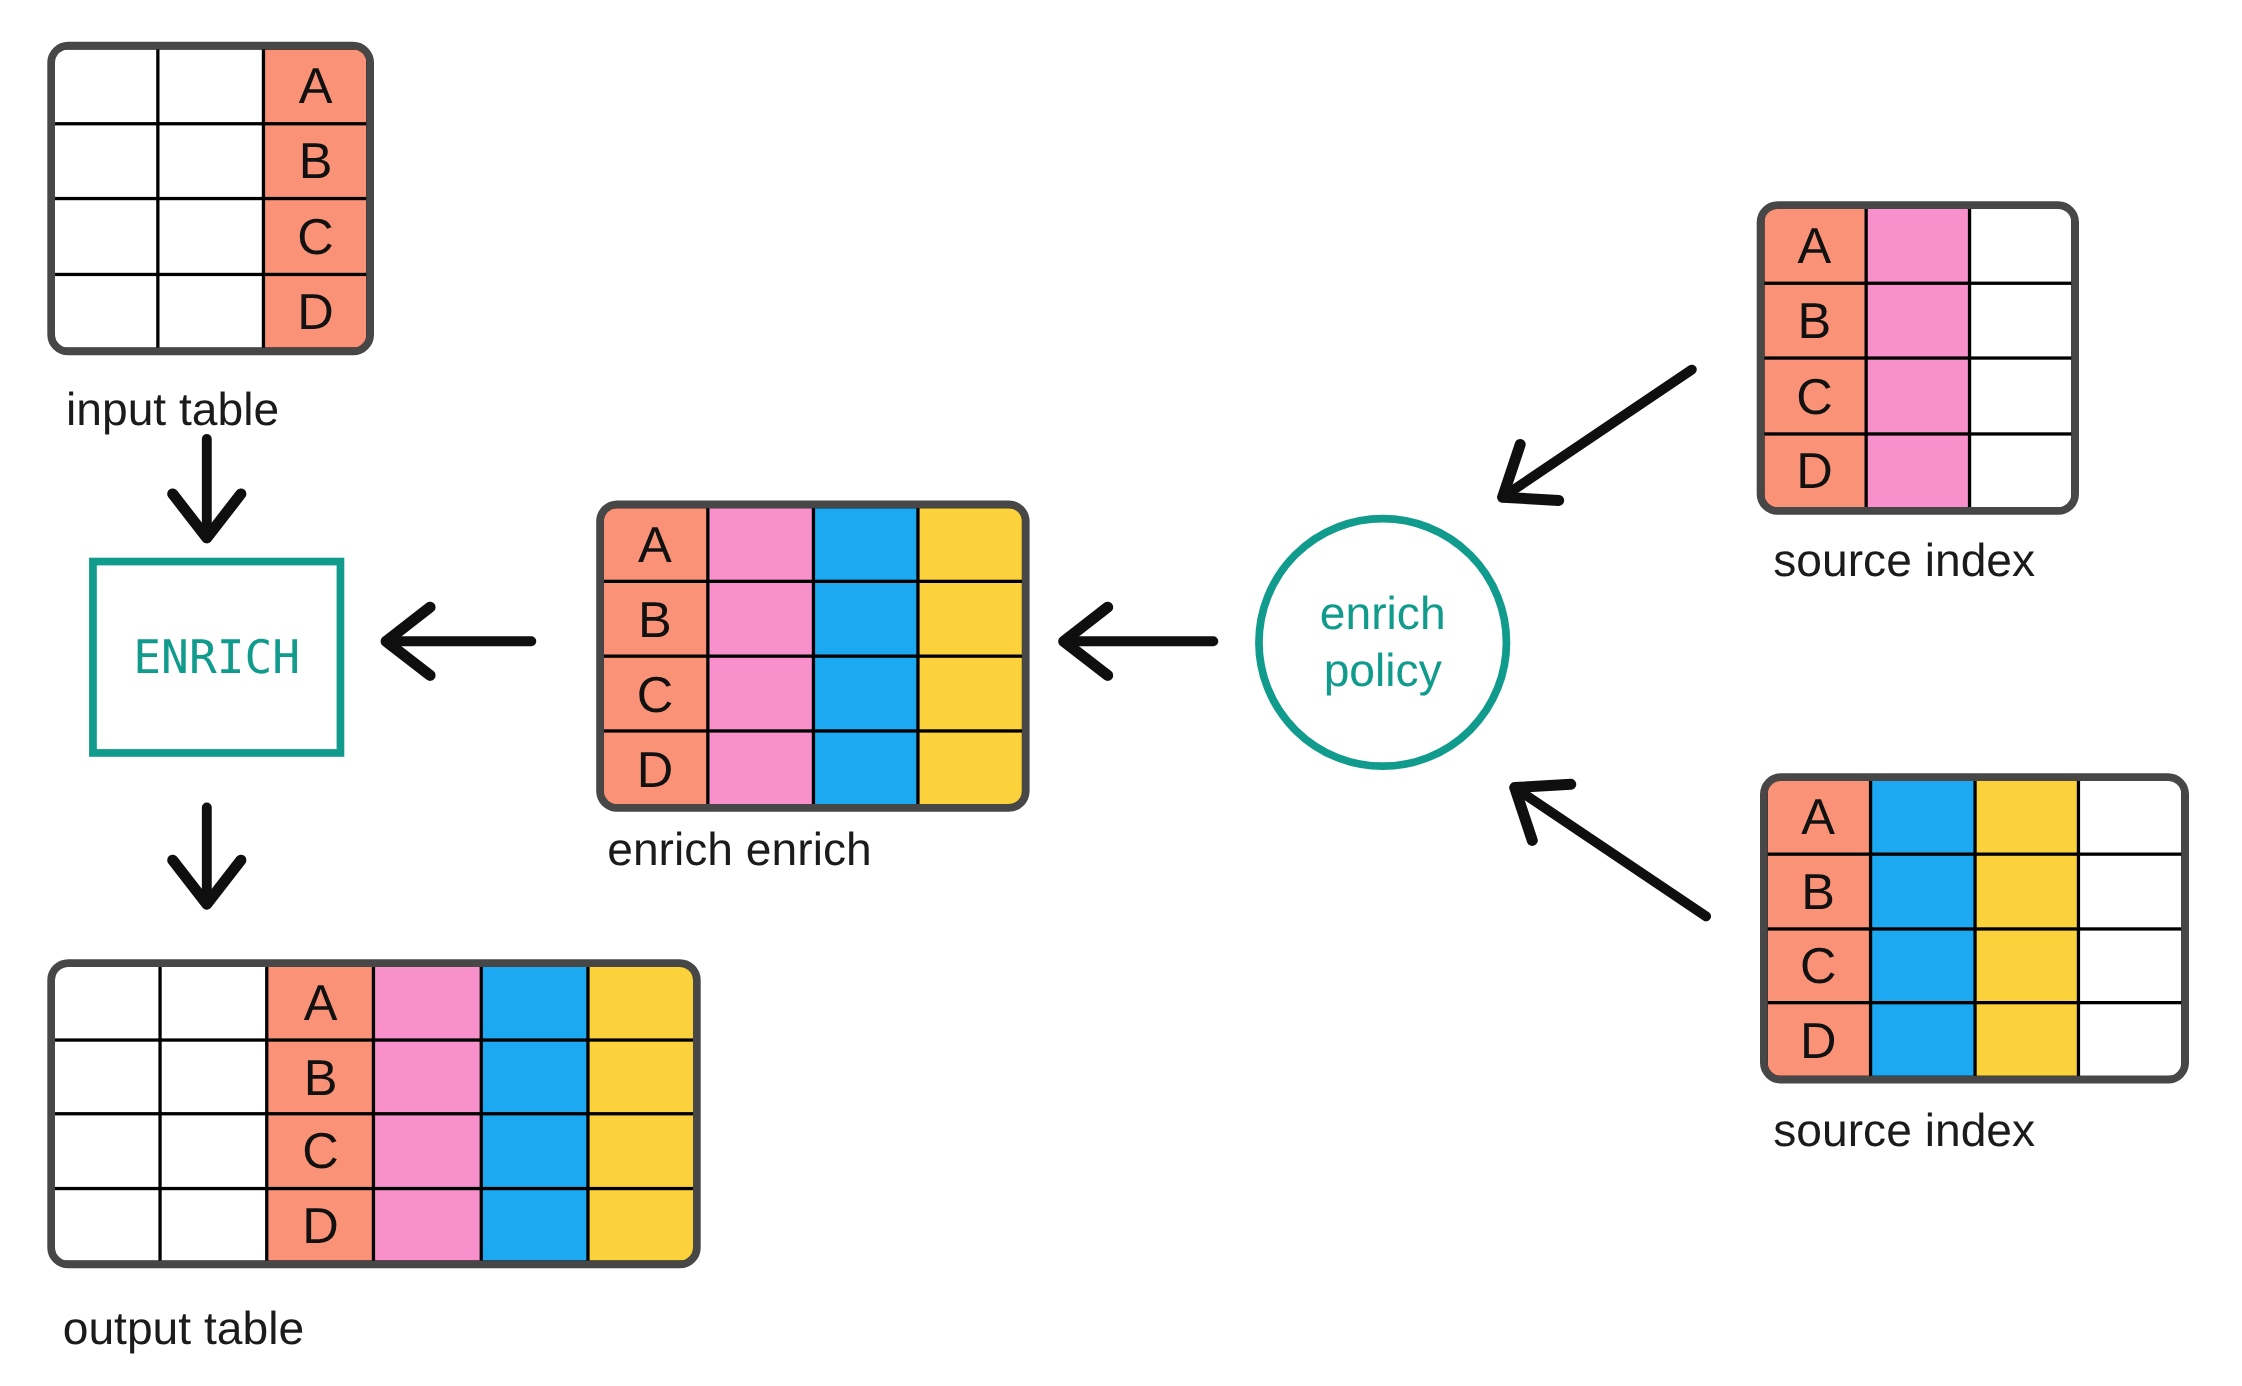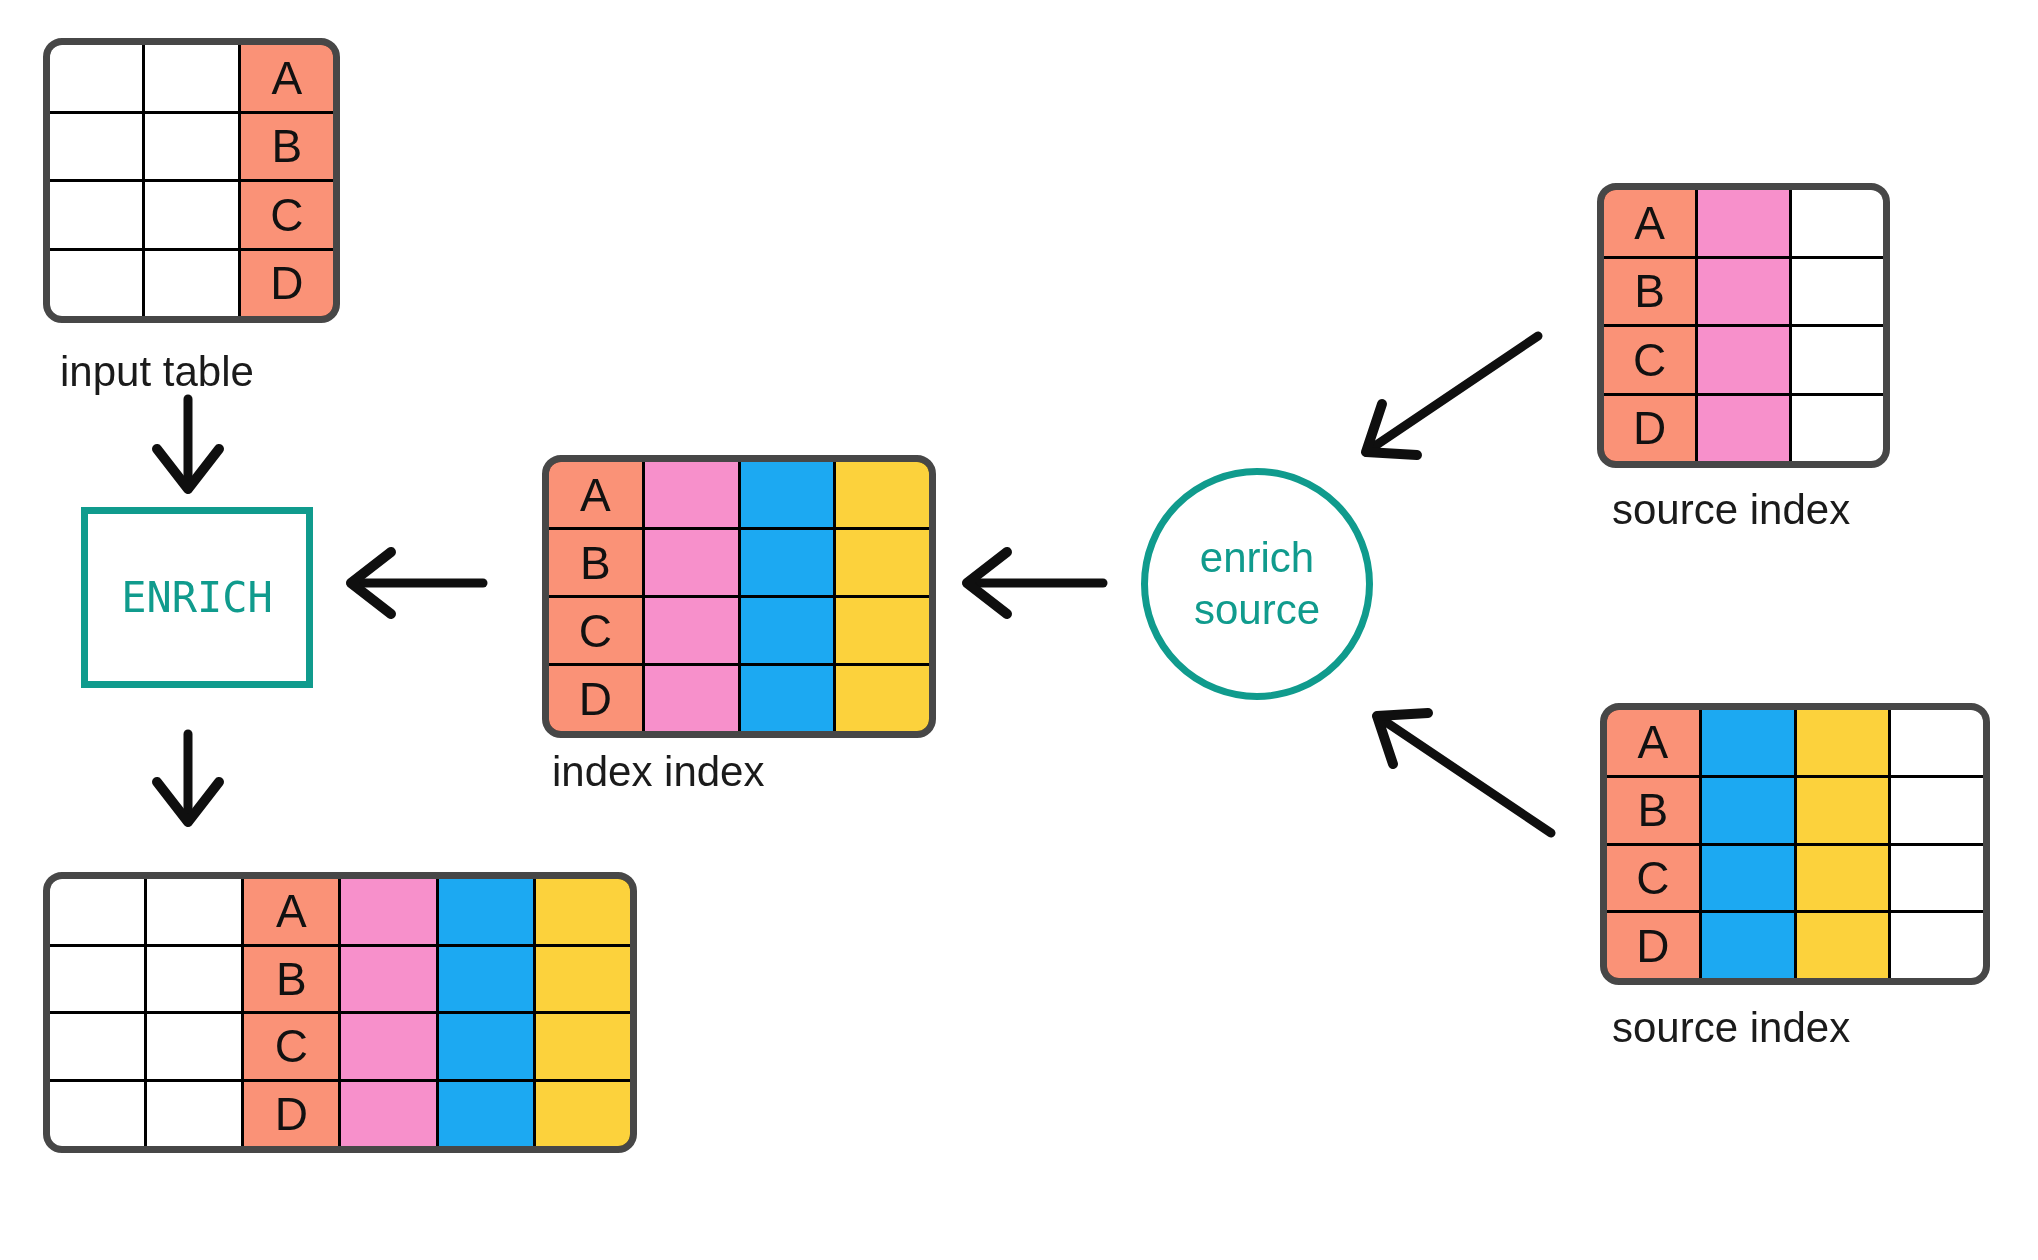--- a/index.html
+++ b/index.html
@@ -102,44 +102,45 @@
       <div class="cell" style="background: rgb(247, 144, 203);"></div>
       <div class="cell" style="background: rgb(28, 169, 242);"></div>
       <div class="cell" style="background: rgb(252, 210, 60);"></div>
       <div class="cell" style="background: rgb(255, 255, 255);"></div>
       <div class="cell" style="background: rgb(255, 255, 255);"></div>
       <div class="cell" style="background: rgb(250, 146, 119);">D</div>
       <div class="cell" style="background: rgb(247, 144, 203);"></div>
       <div class="cell" style="background: rgb(28, 169, 242);"></div>
       <div class="cell" style="background: rgb(252, 210, 60);"></div>
     </div>
+  <div class="table-label" style="left:57px;top:1184px;">output table</div>
 
   <div class="table-box" style="left: 542px; top: 455px; width: 394px; height: 283px; grid-template-columns: repeat(4, 1fr);">
       <div class="cell" style="background: rgb(250, 146, 119);">A</div>
       <div class="cell" style="background: rgb(247, 144, 203);"></div>
       <div class="cell" style="background: rgb(28, 169, 242);"></div>
       <div class="cell" style="background: rgb(252, 210, 60);"></div>
       <div class="cell" style="background: rgb(250, 146, 119);">B</div>
       <div class="cell" style="background: rgb(247, 144, 203);"></div>
       <div class="cell" style="background: rgb(28, 169, 242);"></div>
       <div class="cell" style="background: rgb(252, 210, 60);"></div>
       <div class="cell" style="background: rgb(250, 146, 119);">C</div>
       <div class="cell" style="background: rgb(247, 144, 203);"></div>
       <div class="cell" style="background: rgb(28, 169, 242);"></div>
       <div class="cell" style="background: rgb(252, 210, 60);"></div>
       <div class="cell" style="background: rgb(250, 146, 119);">D</div>
       <div class="cell" style="background: rgb(247, 144, 203);"></div>
       <div class="cell" style="background: rgb(28, 169, 242);"></div>
       <div class="cell" style="background: rgb(252, 210, 60);"></div>
     </div>
-  <div class="table-label" style="left:552px;top:748px;">index index</div>
+  <div class="table-label" style="left:552px;top:748px;">enrich enrich</div>
 
   <div class="policy-circle">
     <div>enrich</div>
-    <div>source</div>
+    <div>policy</div>
   </div>
 
   <div class="table-box" style="left: 1597px; top: 183px; width: 293px; height: 285px; grid-template-columns: repeat(3, 1fr);">
       <div class="cell" style="background: rgb(250, 146, 119);">A</div>
       <div class="cell" style="background: rgb(247, 144, 203);"></div>
       <div class="cell" style="background: rgb(255, 255, 255);"></div>
       <div class="cell" style="background: rgb(250, 146, 119);">B</div>
       <div class="cell" style="background: rgb(247, 144, 203);"></div>
       <div class="cell" style="background: rgb(255, 255, 255);"></div>
       <div class="cell" style="background: rgb(250, 146, 119);">C</div>

